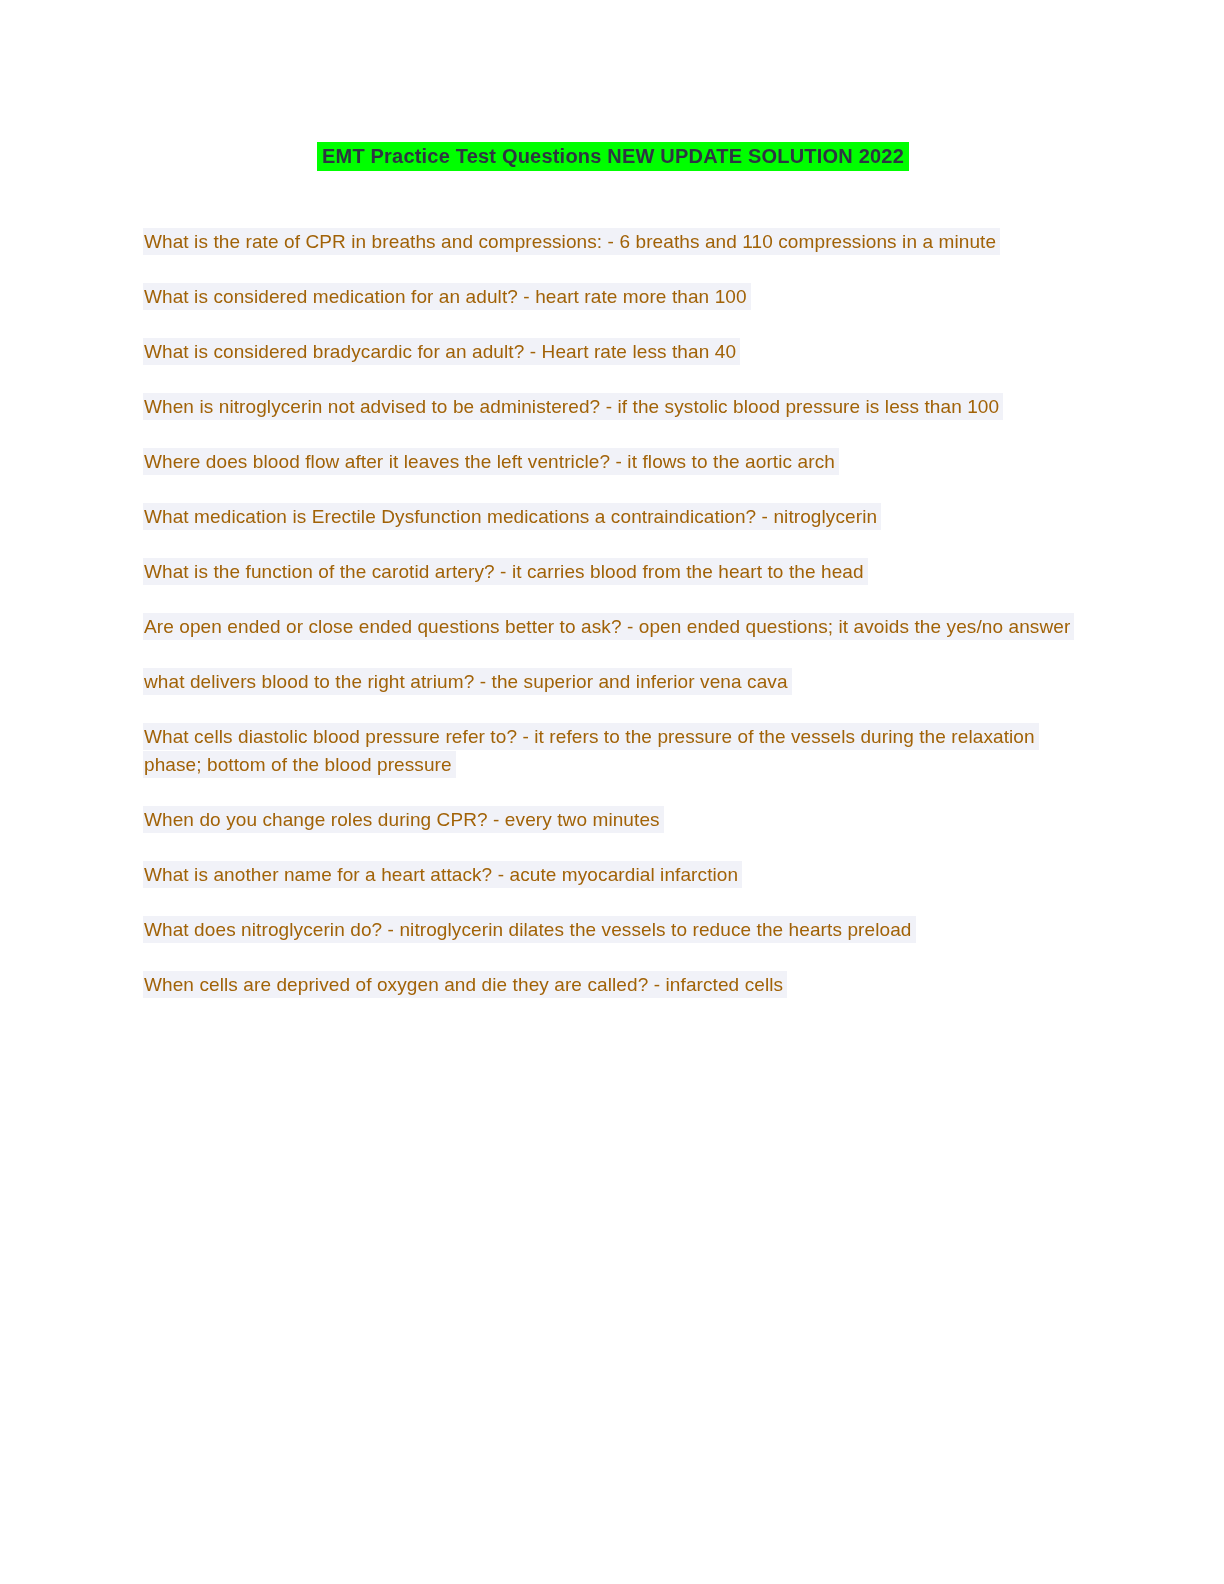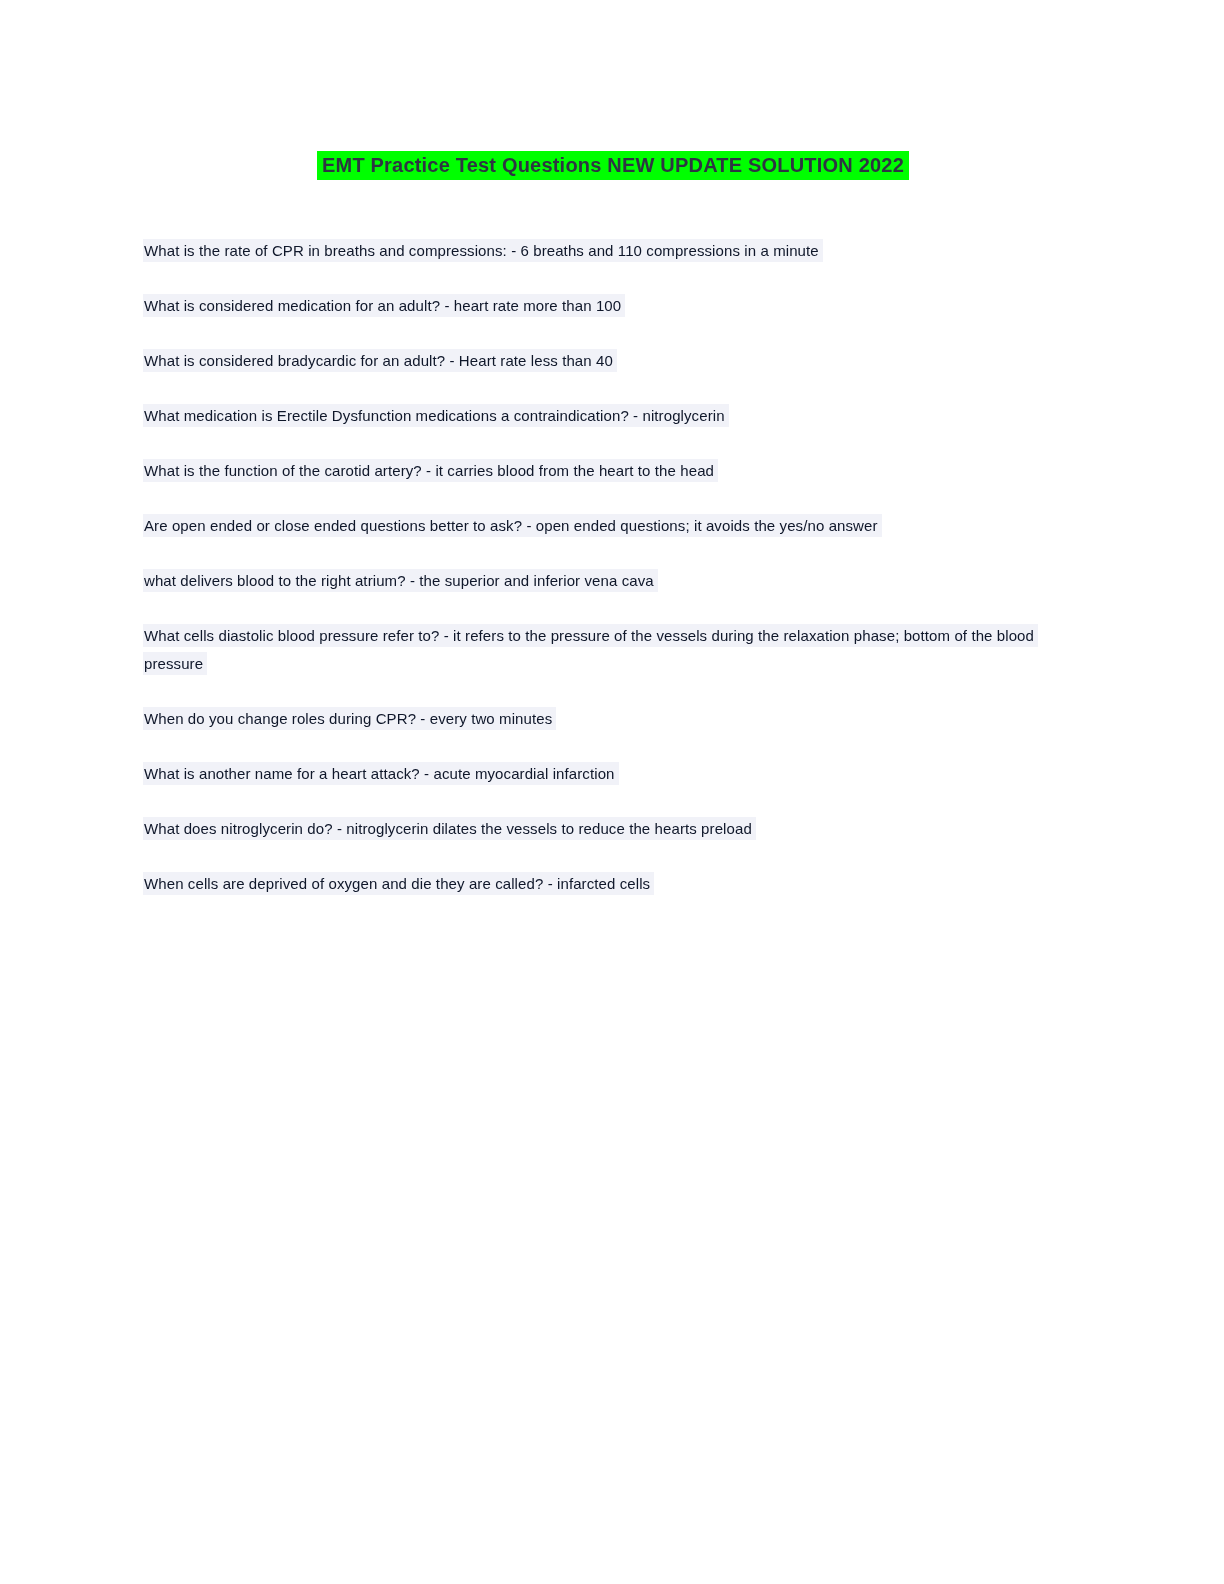--- a/index.html
+++ b/index.html
@@ -17,44 +17,44 @@
 
   .page {
     width: 1224px;
     min-height: 1584px;
     background: #ffffff;
     padding-top: 141px;
   }
 
   .content {
     width: 940px;
-    margin: 9px auto 0 143px;
+    margin: 0 auto 0 143px;
   }
 
   h1.doc-title {
     text-align: center;
     font-size: 20px;
     font-weight: bold;
     line-height: 30px;
     color: #2e3542;
     margin-bottom: 57px;
     letter-spacing: 0.2px;
   }
 
   h1.doc-title .title-hl {
     background: #00ff00;
     padding: 3px 5px 4px 5px;
     -webkit-box-decoration-break: clone;
     box-decoration-break: clone;
   }
 
   p.qa {
-    font-size: 15px;
+    font-size: 19px;
     line-height: 28px;
-    color: #0f172a;
+    color: #a16207;
     margin-bottom: 27px;
     letter-spacing: 0.1px;
   }
 
   p.qa .hl {
     background: #f1f2f8;
     padding: 3px 4px 3px 1px;
     -webkit-box-decoration-break: clone;
     box-decoration-break: clone;
   }
@@ -63,20 +63,22 @@
 <body>
 
 <div class="page">
   <div class="content">
 
     <h1 class="doc-title"><span class="title-hl">EMT Practice Test Questions NEW UPDATE SOLUTION 2022</span></h1>
 
     <p class="qa"><span class="hl">What is the rate of CPR in breaths and compressions: - 6 breaths and 110 compressions in a minute</span></p>
     <p class="qa"><span class="hl">What is considered medication for an adult? - heart rate more than 100</span></p>
     <p class="qa"><span class="hl">What is considered bradycardic for an adult? - Heart rate less than 40</span></p>
+    <p class="qa"><span class="hl">When is nitroglycerin not advised to be administered? - if the systolic blood pressure is less than 100</span></p>
+    <p class="qa"><span class="hl">Where does blood flow after it leaves the left ventricle? - it flows to the aortic arch</span></p>
     <p class="qa"><span class="hl">What medication is Erectile Dysfunction medications a contraindication? - nitroglycerin</span></p>
     <p class="qa"><span class="hl">What is the function of the carotid artery? - it carries blood from the heart to the head</span></p>
     <p class="qa"><span class="hl">Are open ended or close ended questions better to ask? - open ended questions; it avoids the yes/no answer</span></p>
     <p class="qa"><span class="hl">what delivers blood to the right atrium? - the superior and inferior vena cava</span></p>
     <p class="qa"><span class="hl">What cells diastolic blood pressure refer to? - it refers to the pressure of the vessels during the relaxation phase; bottom of the blood pressure</span></p>
     <p class="qa"><span class="hl">When do you change roles during CPR? - every two minutes</span></p>
     <p class="qa"><span class="hl">What is another name for a heart attack? - acute myocardial infarction</span></p>
     <p class="qa"><span class="hl">What does nitroglycerin do? - nitroglycerin dilates the vessels to reduce the hearts preload</span></p>
     <p class="qa"><span class="hl">When cells are deprived of oxygen and die they are called? - infarcted cells</span></p>
 

